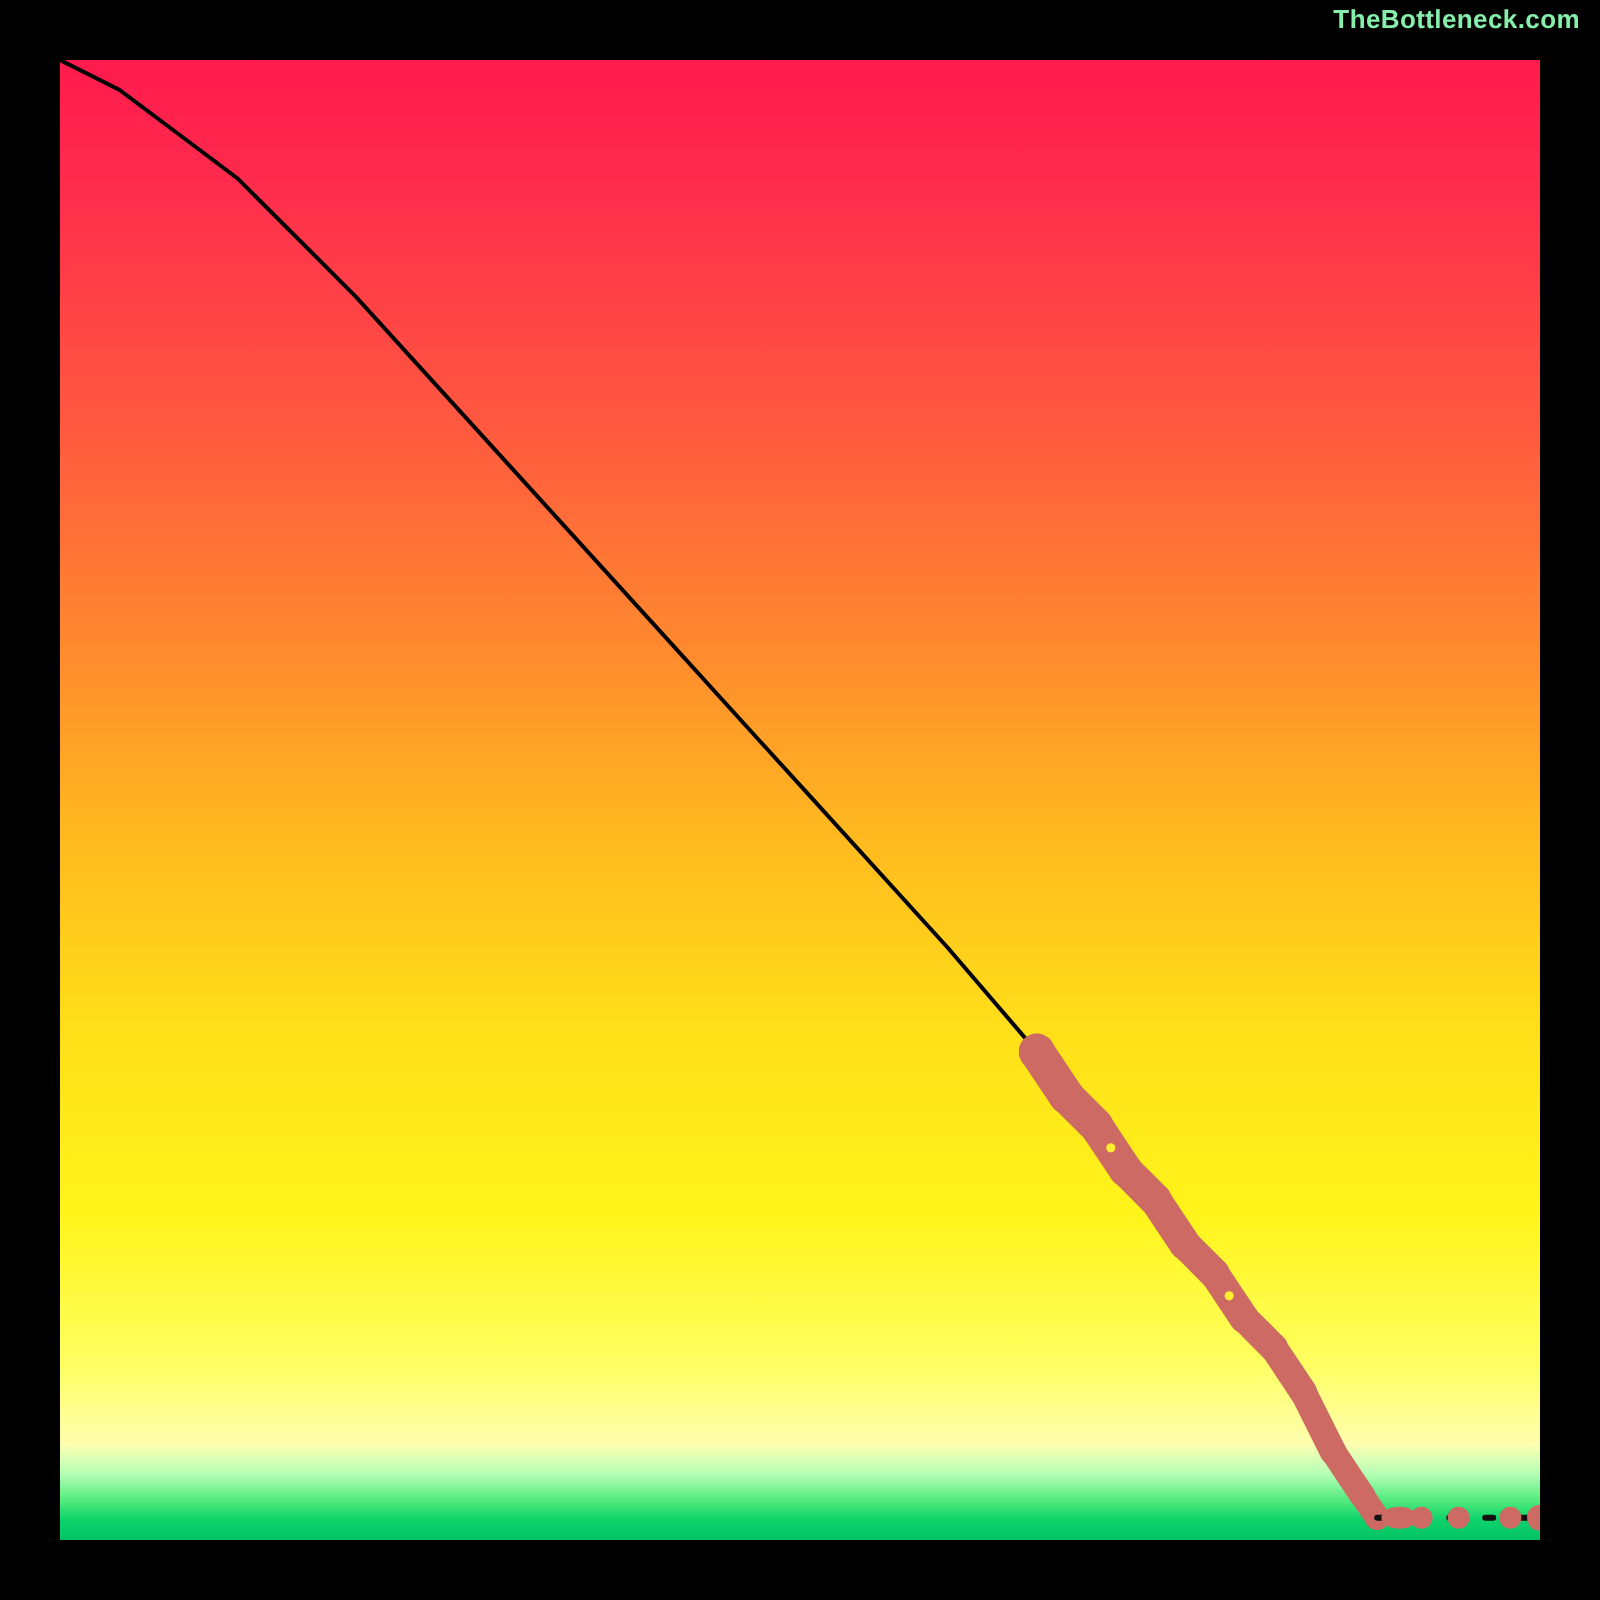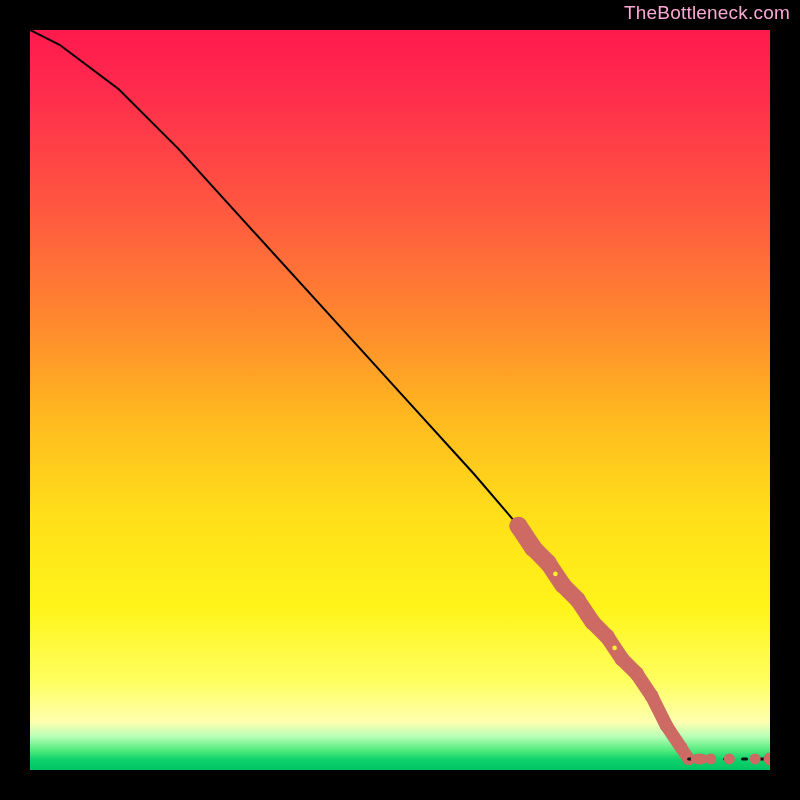--- a/index.html
+++ b/index.html
@@ -12,23 +12,23 @@
   }
   .stage {
     position: relative;
     width: 800px;
     height: 800px;
   }
   .attribution {
     position: absolute;
     top: 2px;
     right: 10px;
-    color: #f9a8d4;
-    font-size: 19px;
-    font-weight: 400;
+    color: #86efac;
+    font-size: 13px;
+    font-weight: 700;
     letter-spacing: 0.2px;
     z-index: 5;
     user-select: none;
   }
   .plot {
     position: absolute;
     left: 30px;
     top: 30px;
     width: 740px;
     height: 740px;

